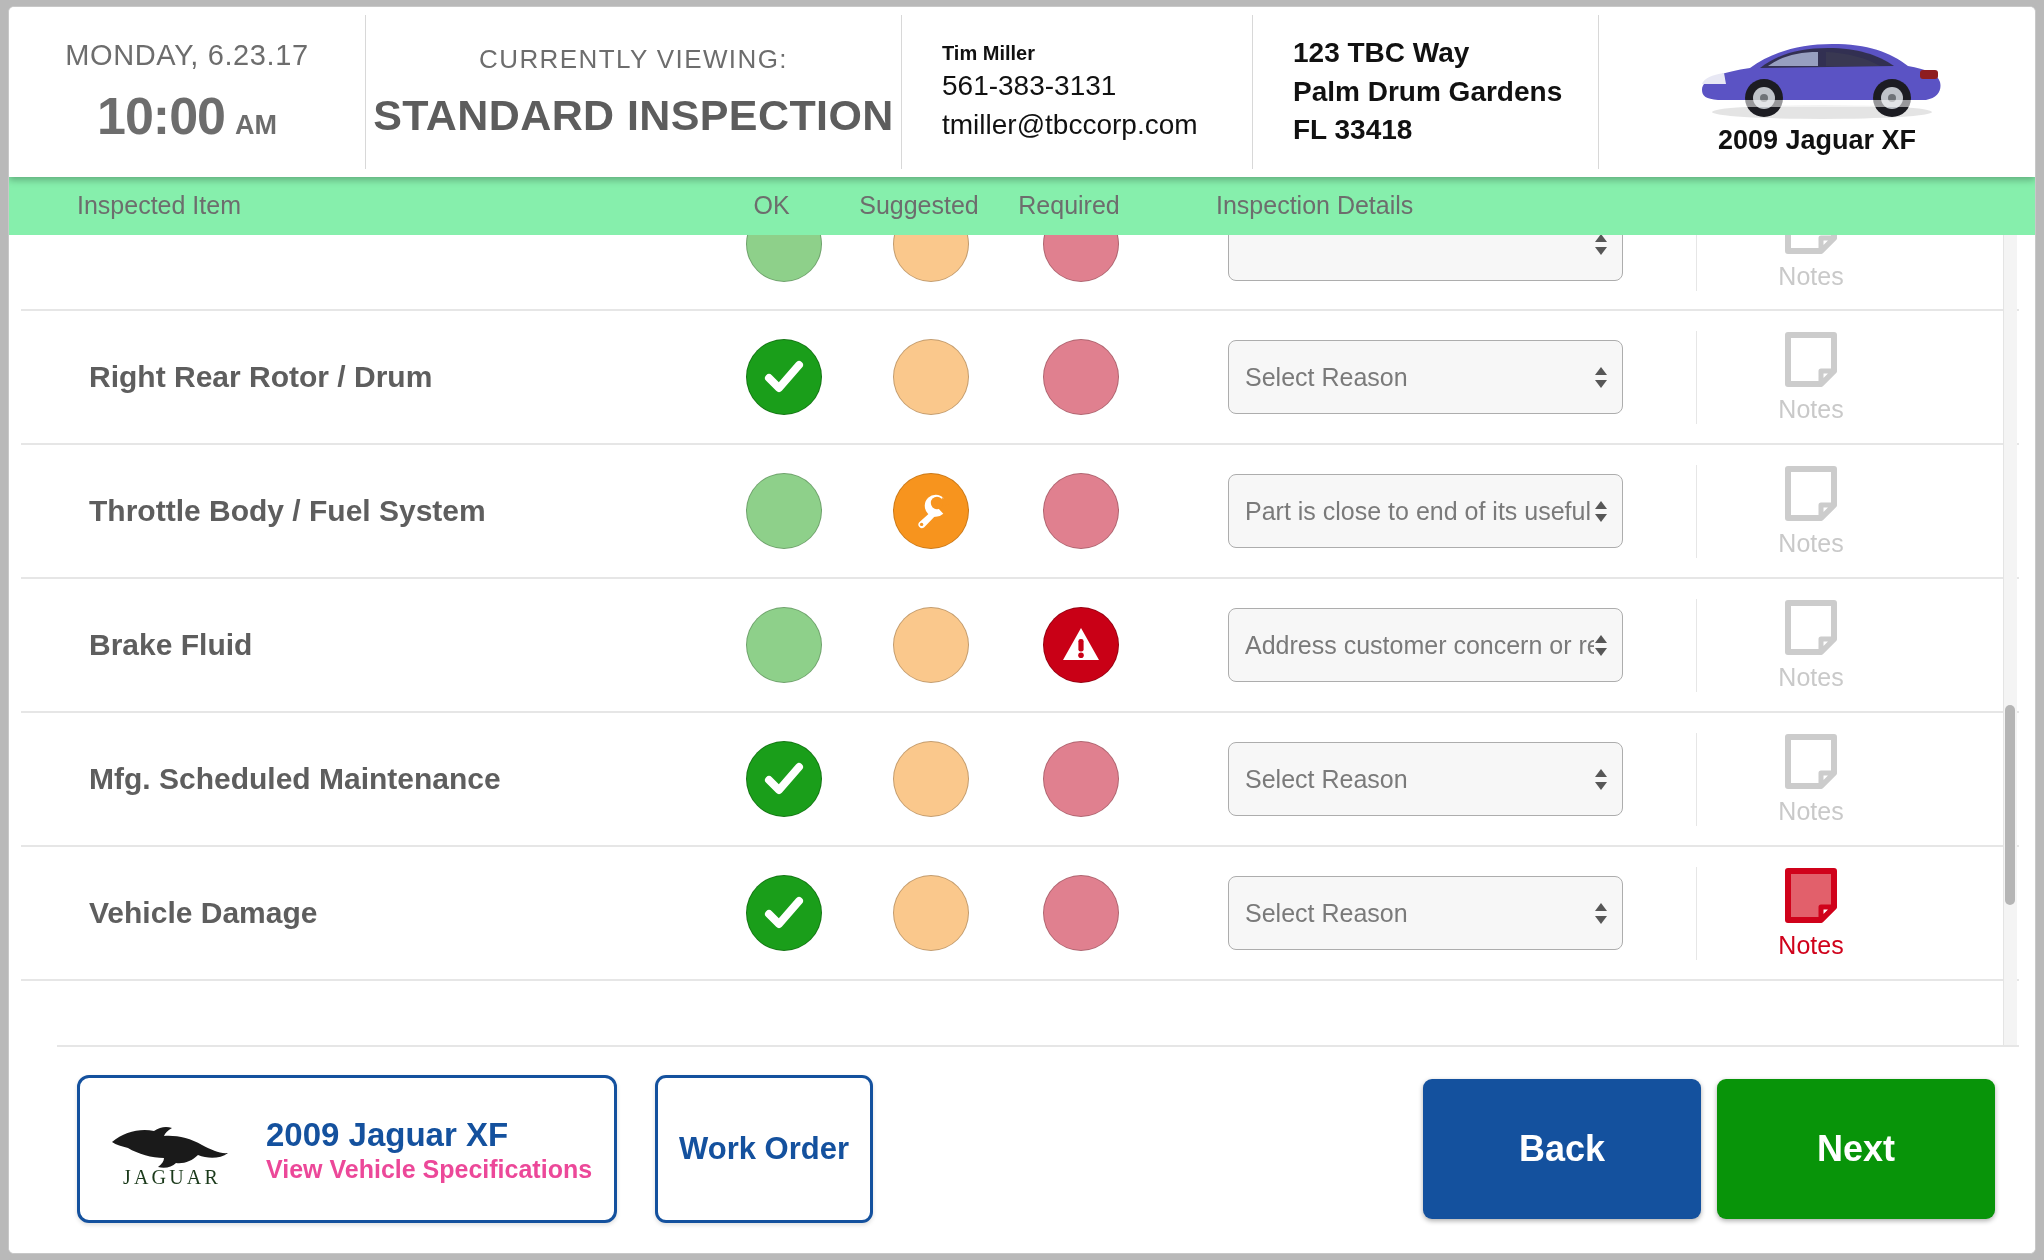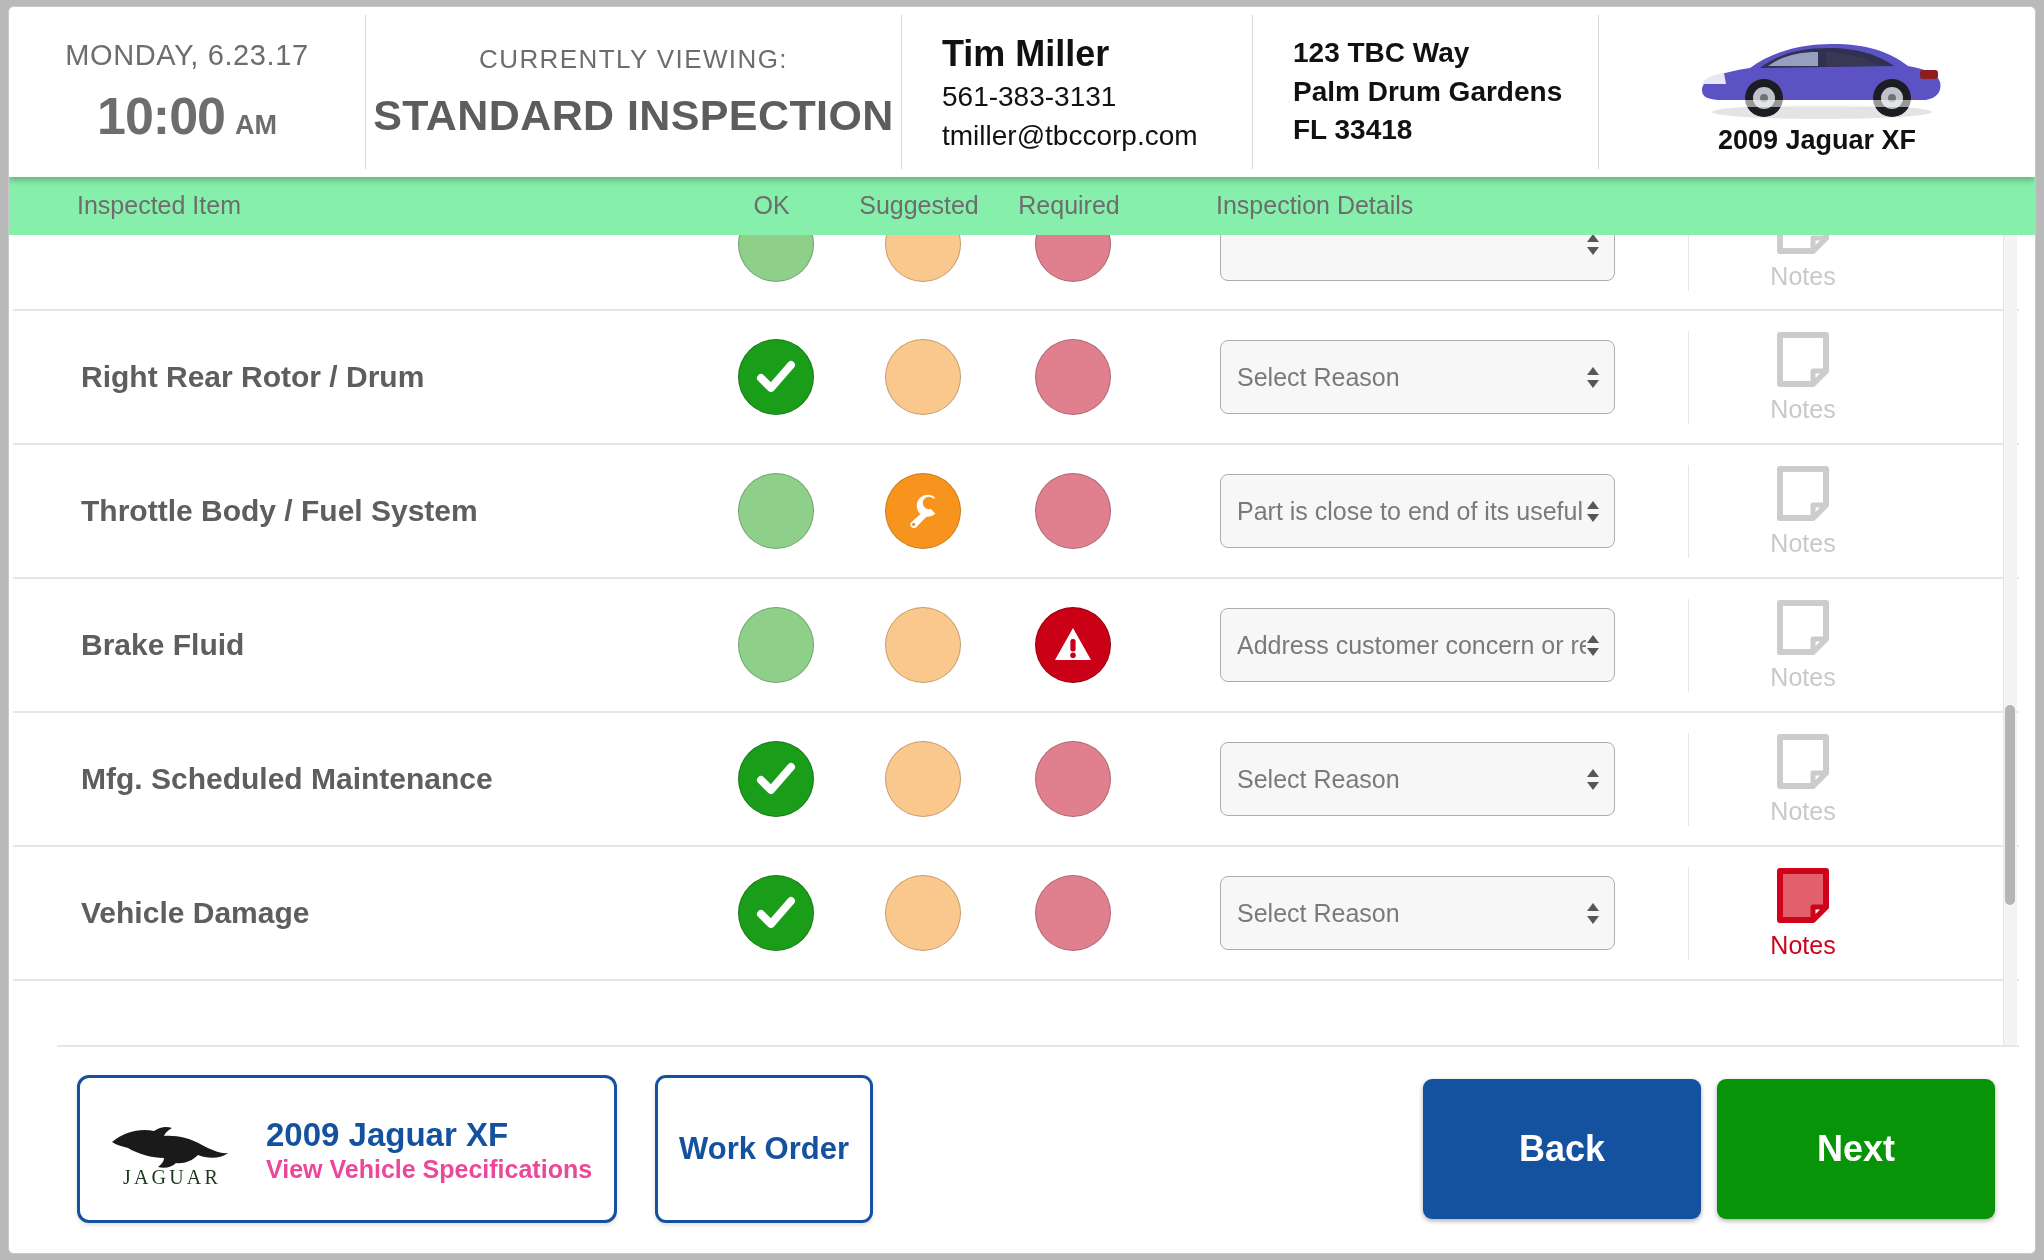--- a/index.html
+++ b/index.html
@@ -45,21 +45,21 @@
 
   .cell-viewing { width: 535px; align-items: center; }
   .viewing-label {
     font-size: 26px; letter-spacing: 1.4px; color: #6d6d6d; margin-bottom: 16px;
   }
   .viewing-title {
     font-size: 43px; font-weight: 700; color: #5d5d5d; letter-spacing: .4px;
   }
 
   .cell-contact { width: 350px; padding-left: 40px; justify-content: center; }
-  .contact-name { font-size: 36px; font-weight: 700; color: #111; line-height: 1.38; }
+  .contact-name { font-size: 20px; font-weight: 700; color: #111; line-height: 1.38; }
   .contact-line { font-size: 28px; color: #111; line-height: 1.38; }
 
   .cell-address { width: 345px; padding-left: 40px; justify-content: center; font-weight: bold; }
   .addr-line { font-size: 28px; color: #111; line-height: 1.38; }
 
   .cell-vehicle { flex: 1; align-items: center; justify-content: center; }
   .car-img { width: 290px; height: 95px; position: relative; margin-bottom: 2px; }
   .vehicle-name { font-size: 27px; font-weight: 700; color: #111; }
 
   
@@ -81,21 +81,21 @@
 
   
   .scrollwrap {
     position: relative;
     flex: 1 1 auto;
     overflow: hidden;
     margin: 0 16px 0 0;
   }
   .scrollinner {
     position: absolute;
-    top: -58px; left: 4px; right: 0;
+    top: -58px; left: 12px; right: 0;
     height: 900px;
   }
   .row {
     display: flex; flex-direction: row; align-items: center;
     height: 134px;
     border-bottom: 2px solid #e6e6e6;
     background: #fff;
   }
   .row:first-child { border-top: 2px solid #e6e6e6; }
   .row .item-label {

